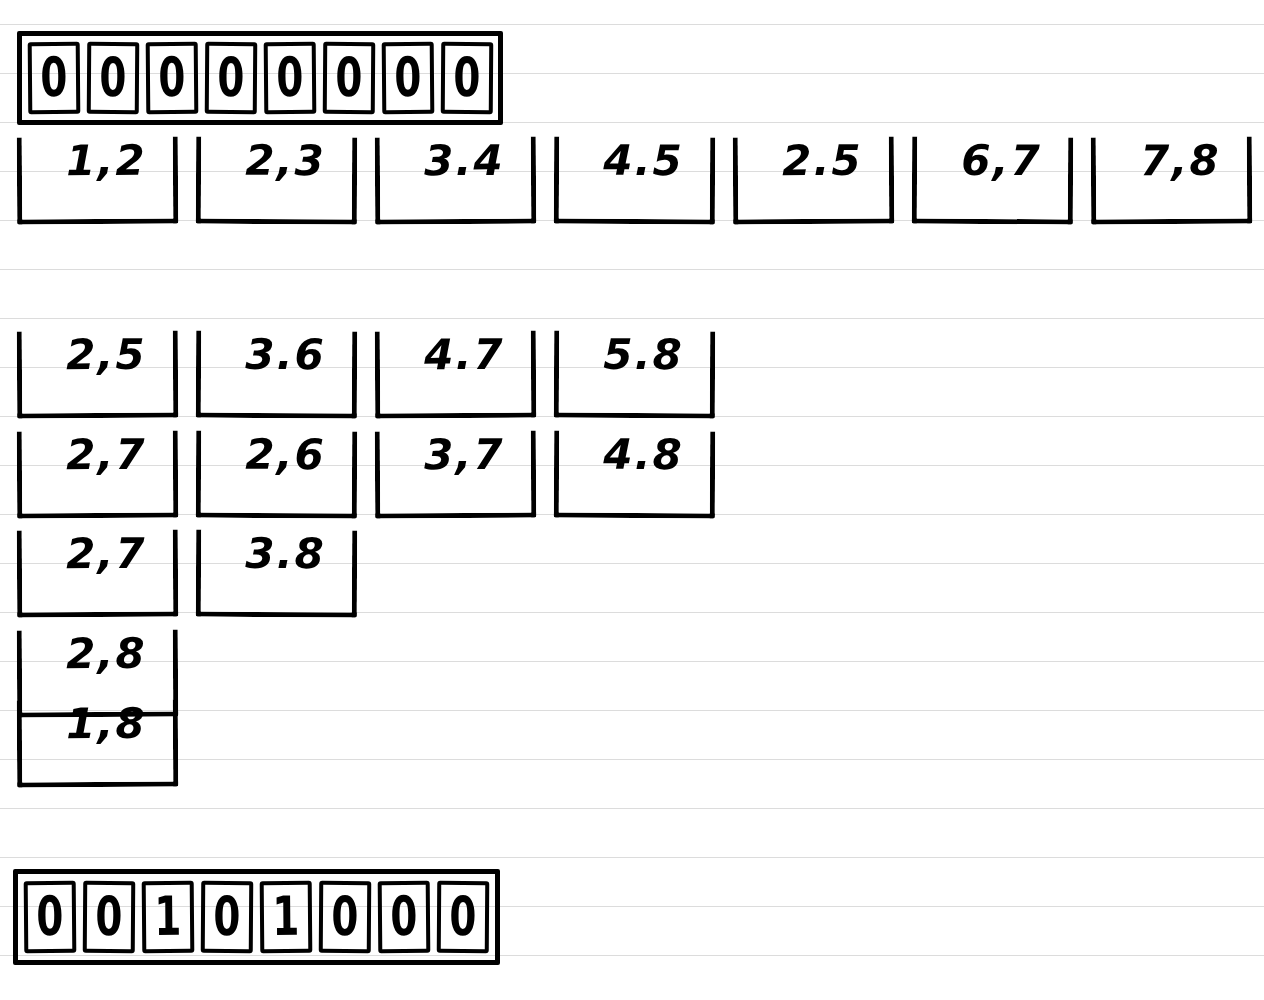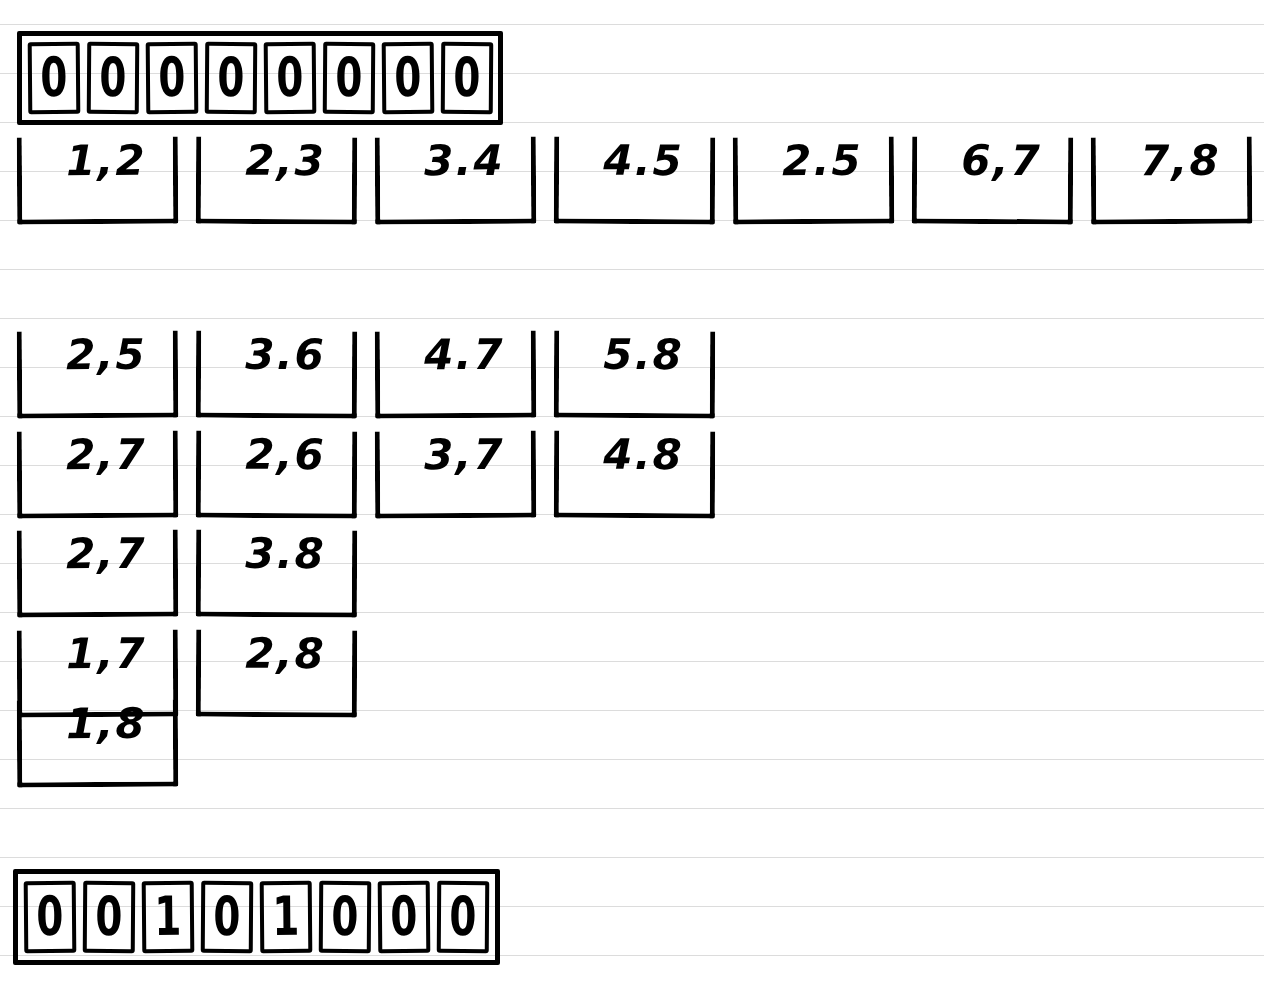--- a/index.html
+++ b/index.html
@@ -183,23 +183,20 @@
     <div class="bin">
         <span class="pair-label">2,7</span>
       </div>
     <div class="bin">
         <span class="pair-label">3.8</span>
       </div>
   </div>
 
   <div class="bin-row" style="top:630px">
     <div class="bin">
-        <span class="pair-label">1,7</span>
-      </div>
-    <div class="bin">
         <span class="pair-label">2,8</span>
       </div>
   </div>
 
   <div class="bin-row" style="top:700px">
     <div class="bin">
         <span class="pair-label">1,8</span>
       </div>
   </div>
 

